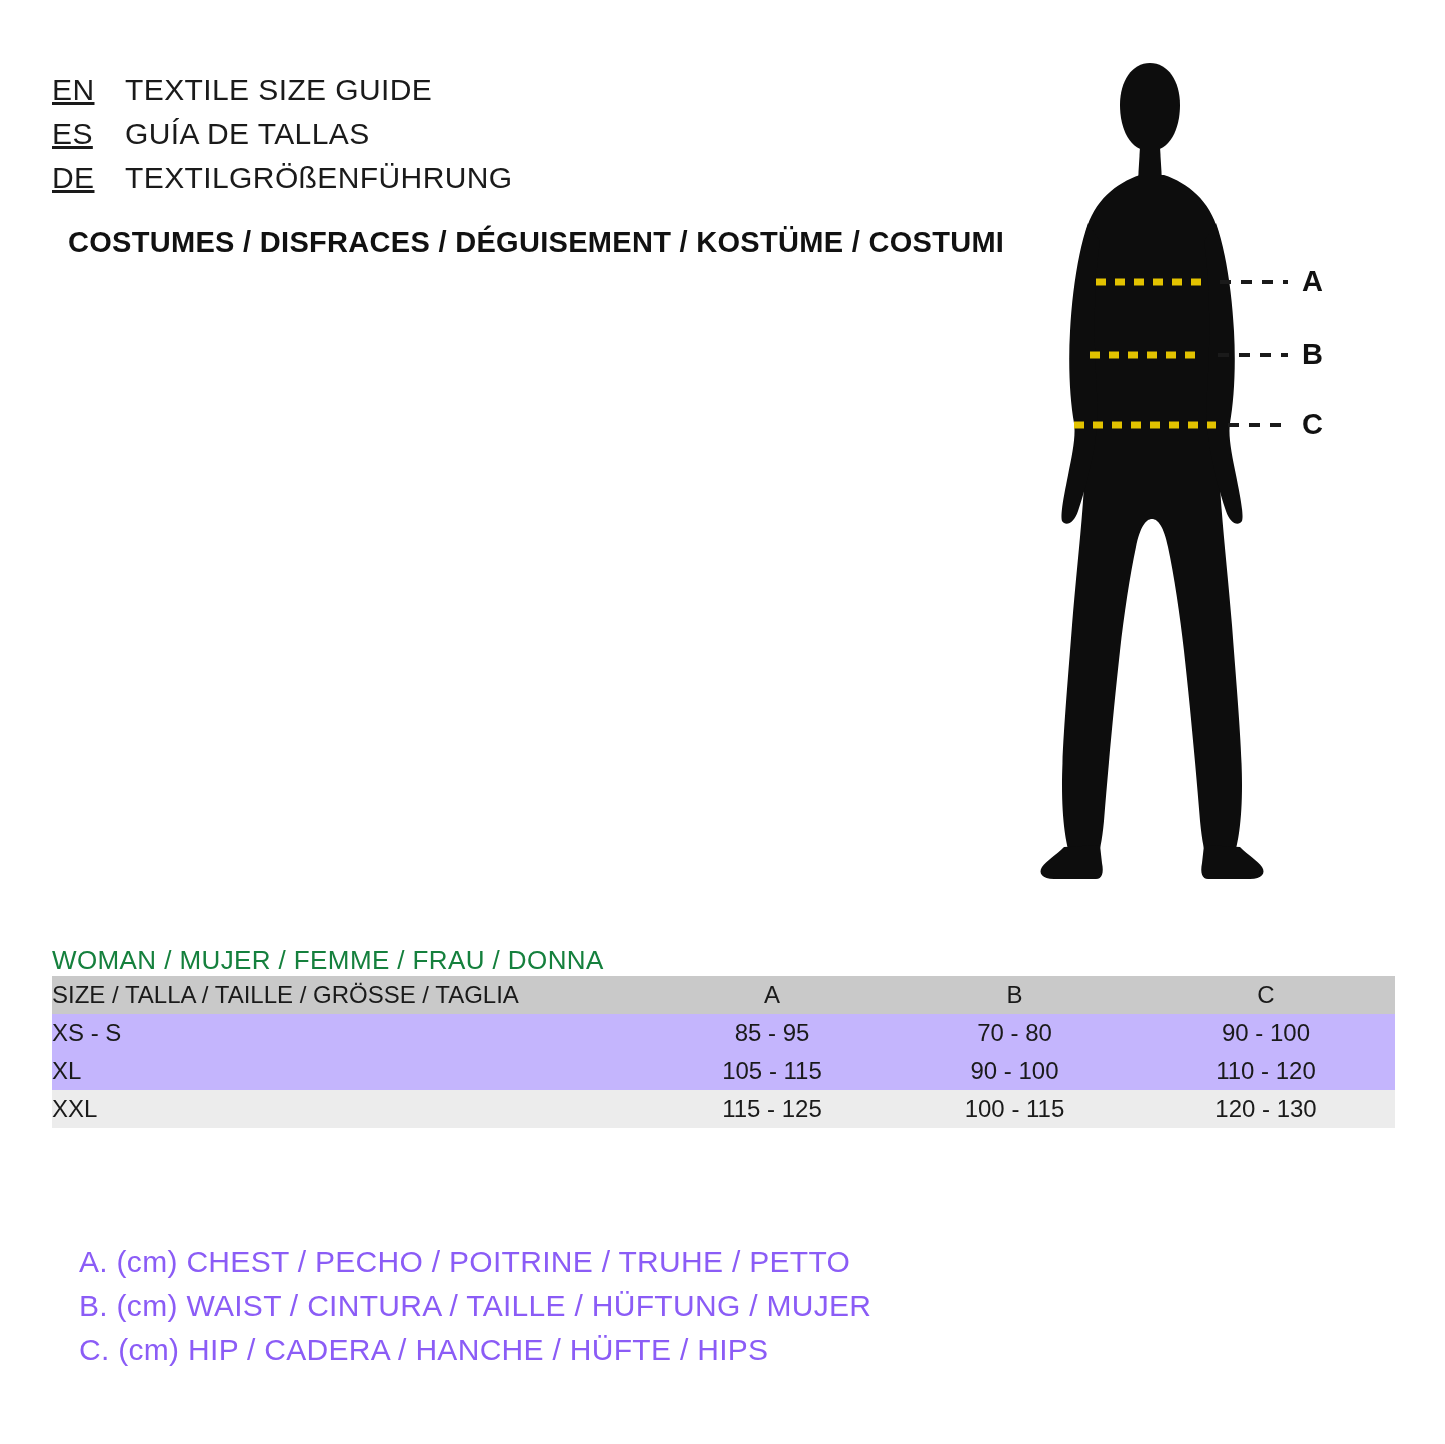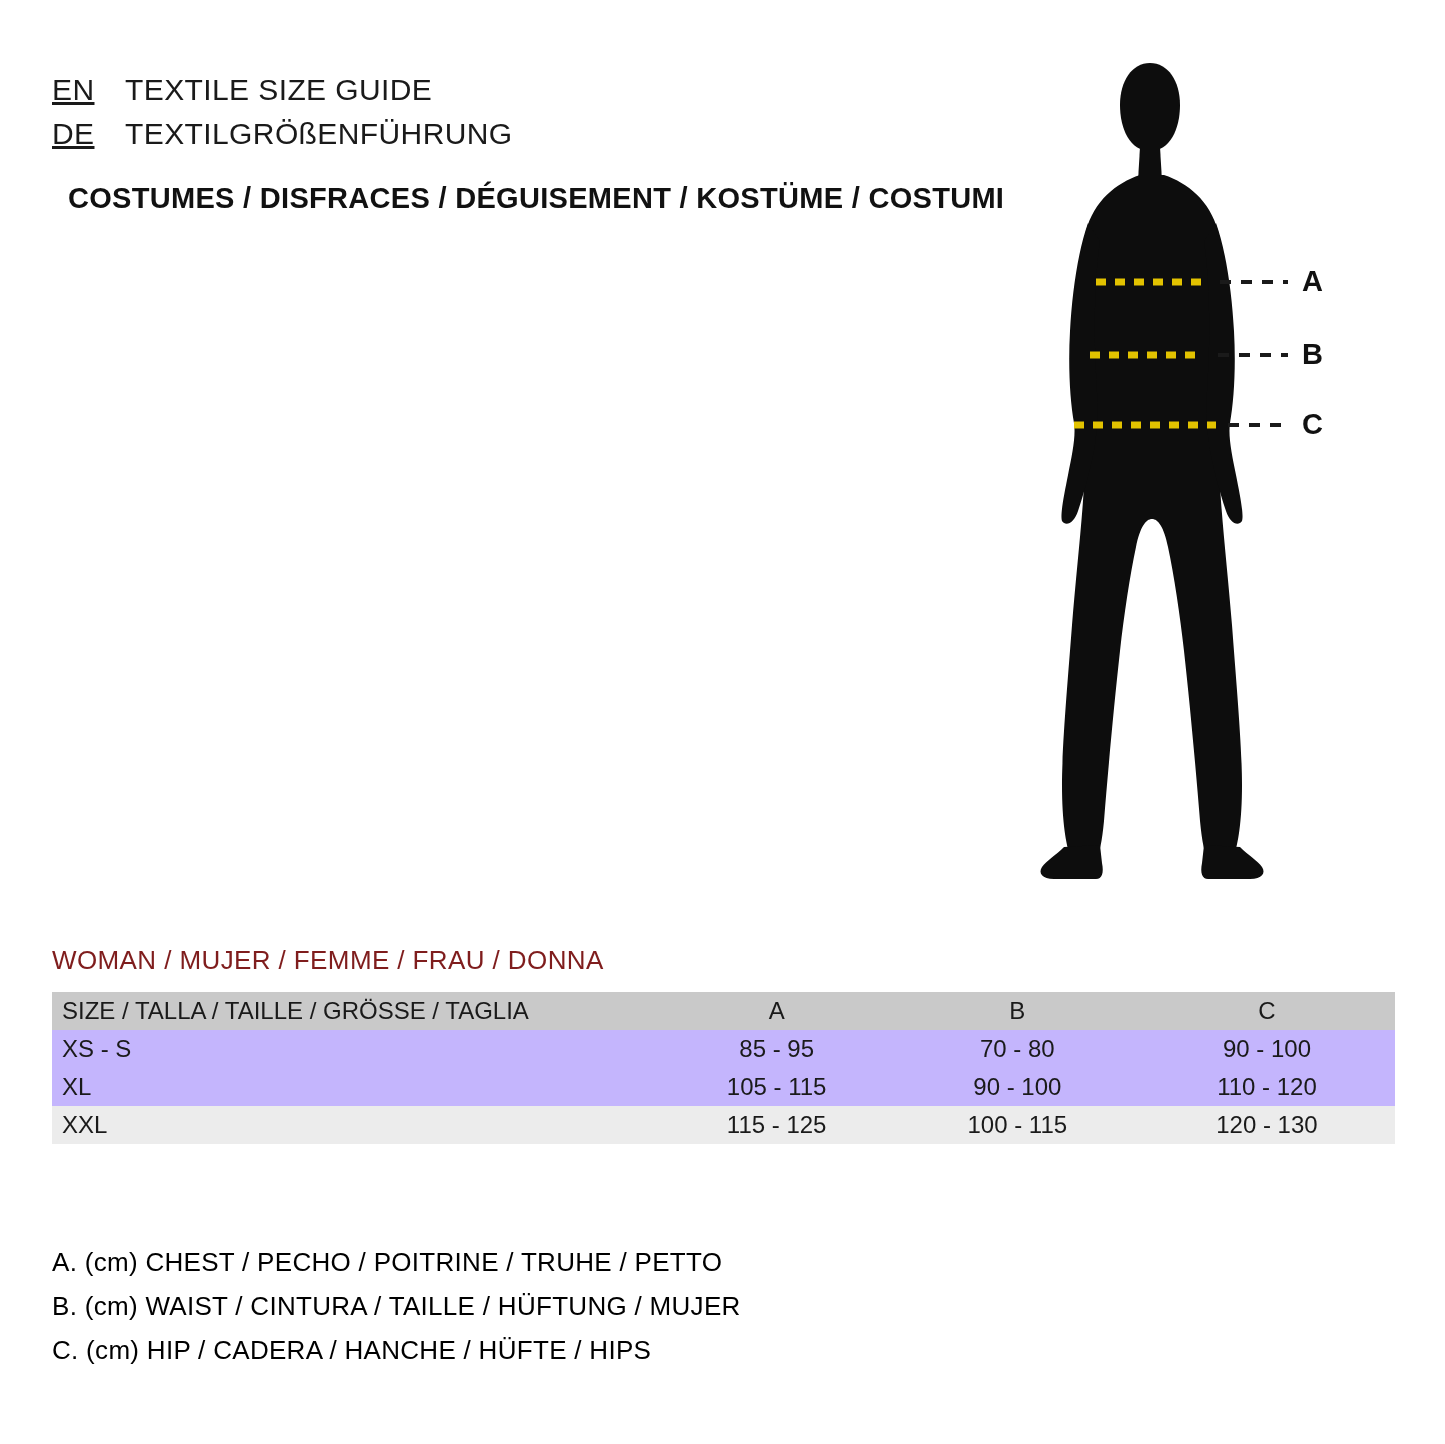--- a/index.html
+++ b/index.html
@@ -63,22 +63,21 @@
   
   .table-section {
     position: absolute;
     left: 52px;
     top: 945px;
     width: 1345px;
   }
   .table-caption {
     font-size: 26px;
     letter-spacing: 0.4px;
-    color: #7f1d1d;
-    margin-bottom: 16px;
+    color: #15803d;
   }
   table.size-table {
     width: 1343px;
     border-collapse: collapse;
     font-size: 24px;
     color: #1a1a1a;
   }
   table.size-table th,
   table.size-table td {
     padding: 0;
@@ -86,21 +85,20 @@
     font-weight: normal;
     text-align: center;
     vertical-align: middle;
   }
   table.size-table thead tr {
     background: #c9c9c9;
   }
   table.size-table th.col-size,
   table.size-table td.col-size {
     text-align: left;
-    padding-left: 10px;
     width: 600px;
   }
   table.size-table th.col-a,
   table.size-table td.col-a { width: 240px; }
   table.size-table th.col-b,
   table.size-table td.col-b { width: 245px; }
   table.size-table th.col-c,
   table.size-table td.col-c { width: 258px; }
   table.size-table tbody tr.alt {
     background: #ececec;
@@ -110,33 +108,38 @@
   }
 
   
   .legend {
     position: absolute;
     left: 52px;
     top: 1240px;
     width: 1000px;
   }
   .legend-line {
-    font-size: 26px;
+    font-size: 30px;
     letter-spacing: 0.3px;
     line-height: 44px;
-    color: #000000;
+    color: #8b5cf6;
+    margin-left: 27px;
   }
 </style>
 </head>
 <body>
 
 <div class="header-block">
   <div class="lang-row">
     <span class="lang-code">EN</span>
     <span class="lang-text">TEXTILE SIZE GUIDE</span>
+  </div>
+  <div class="lang-row">
+    <span class="lang-code">ES</span>
+    <span class="lang-text">GUÍA DE TALLAS</span>
   </div>
   <div class="lang-row">
     <span class="lang-code">DE</span>
     <span class="lang-text">TEXTILGRÖßENFÜHRUNG</span>
   </div>
   <div class="subtitle">COSTUMES / DISFRACES / DÉGUISEMENT / KOSTÜME / COSTUMI</div>
 </div>
 
 <div class="figure-area">
   <svg width="400" height="840" viewBox="0 0 400 840" xmlns="http://www.w3.org/2000/svg">

